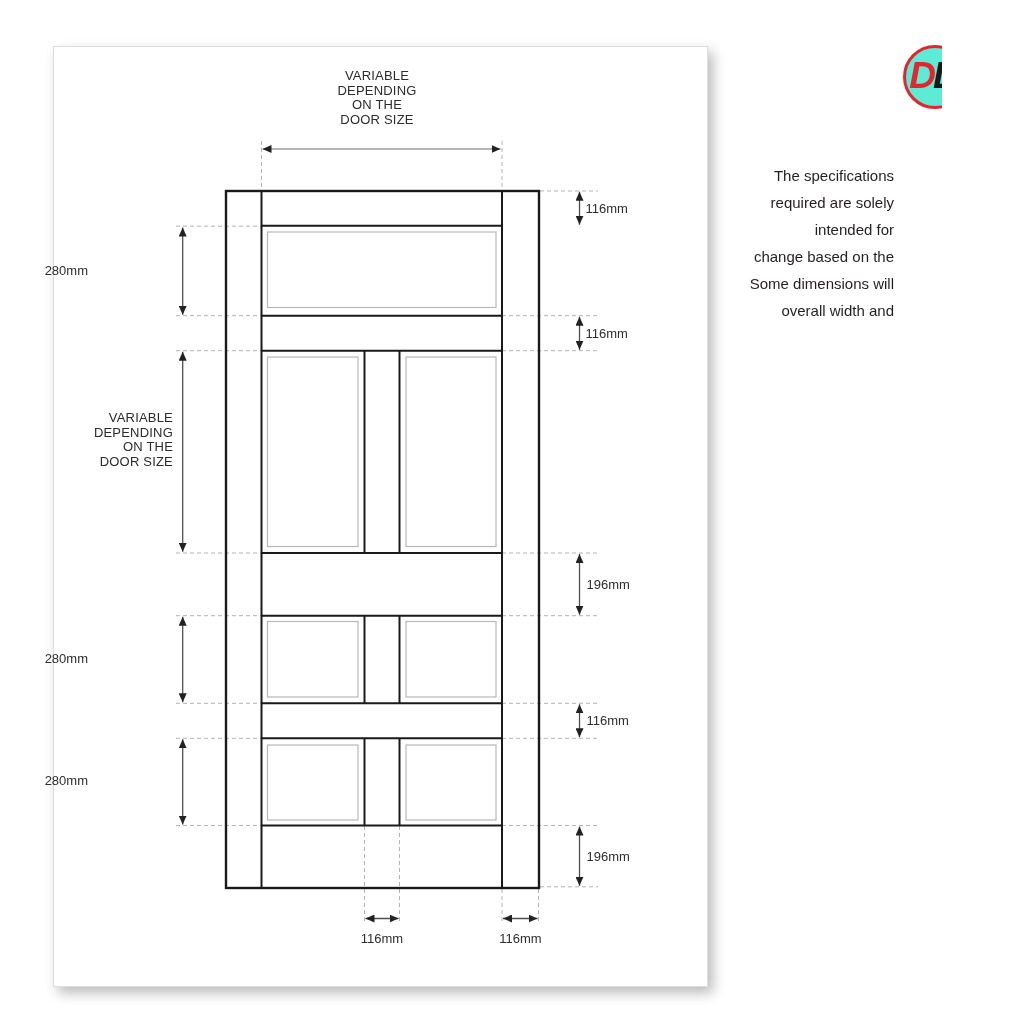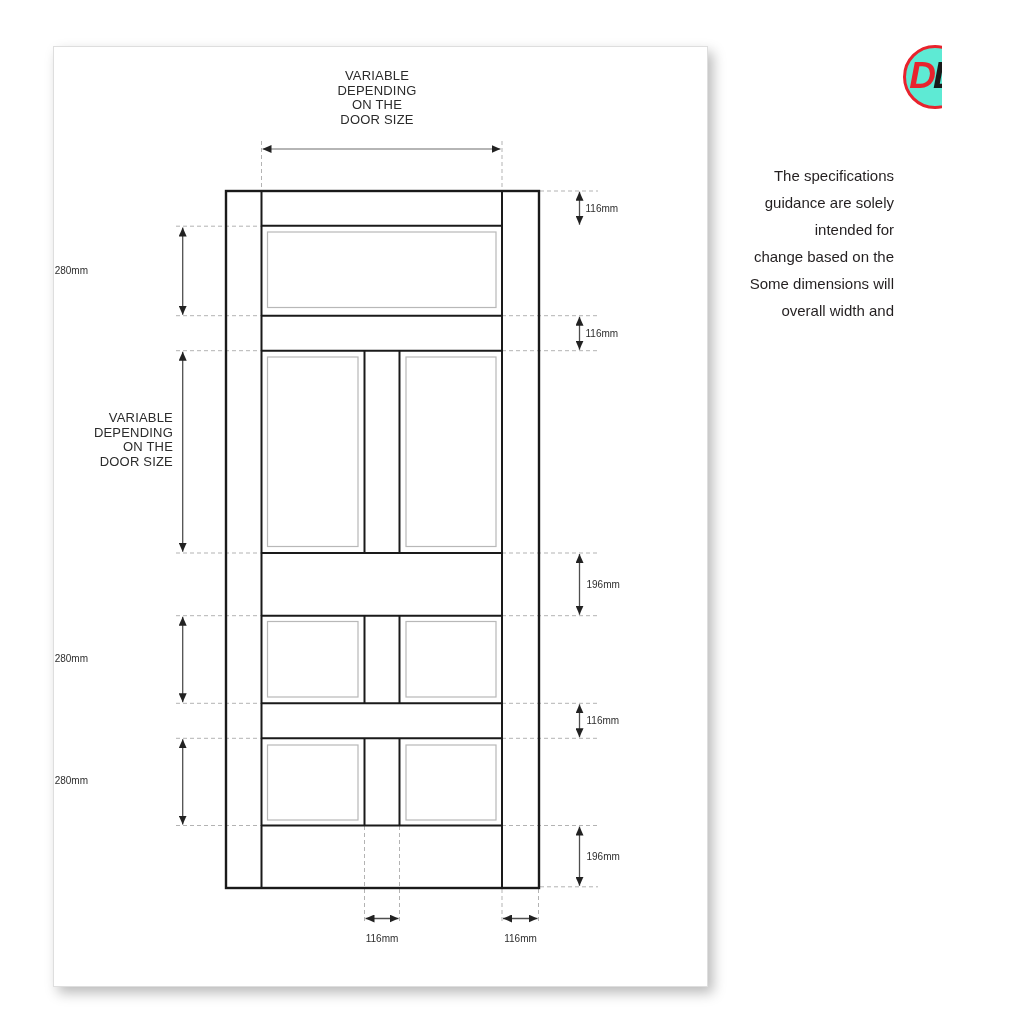--- a/index.html
+++ b/index.html
@@ -2,21 +2,21 @@
 <html><head>
 <meta charset="utf-8">
 <style>
   html,body{margin:0;padding:0;background:#ffffff;}
   .canvas{position:relative;width:942px;height:1030px;background:#ffffff;overflow:hidden;
           font-family:"Liberation Sans", sans-serif;}
   .sheet{position:absolute;left:53px;top:46px;width:653px;height:939px;background:#ffffff;
          border:1px solid #dedede;box-shadow:5px 6px 12px rgba(0,0,0,0.27);}
   svg.lines{position:absolute;left:0;top:0;}
 
-  .lbl{position:absolute;color:#2e2e2e;font-size:10px;line-height:18px;white-space:nowrap;}
+  .lbl{position:absolute;color:#2e2e2e;font-size:13px;line-height:18px;white-space:nowrap;}
   .lbl.rt{text-align:left;}
   .lbl.ct{text-align:center;}
 
   .varlbl{position:absolute;color:#2b2b2b;font-size:13px;line-height:14.6px;
           letter-spacing:.2px;white-space:nowrap;}
   .varlbl.ct{text-align:center;}
   .varlbl.rt{text-align:right;}
 
   .note{position:absolute;right:48px;top:162px;width:320px;text-align:right;
         color:#231f20;font-size:15px;line-height:27px;}
@@ -148,20 +148,20 @@
 
   <div class="lbl ct" style="left:352px;top:930px;width:60px;">116mm</div>
   <div class="lbl ct" style="left:490.5px;top:930px;width:60px;">116mm</div>
 
   <div class="logo">
     <div class="dd"><span class="d1">D</span><span class="d2">D</span></div>
   </div>
 
   <div class="note">
     <div>The specifications</div>
-    <div>guidance are solely</div>
+    <div>required are solely</div>
     <div>intended for</div>
     <div>change based on the</div>
     <div>Some dimensions will</div>
     <div>overall width and</div>
   </div>
 
 </div>
 
 </body></html>

